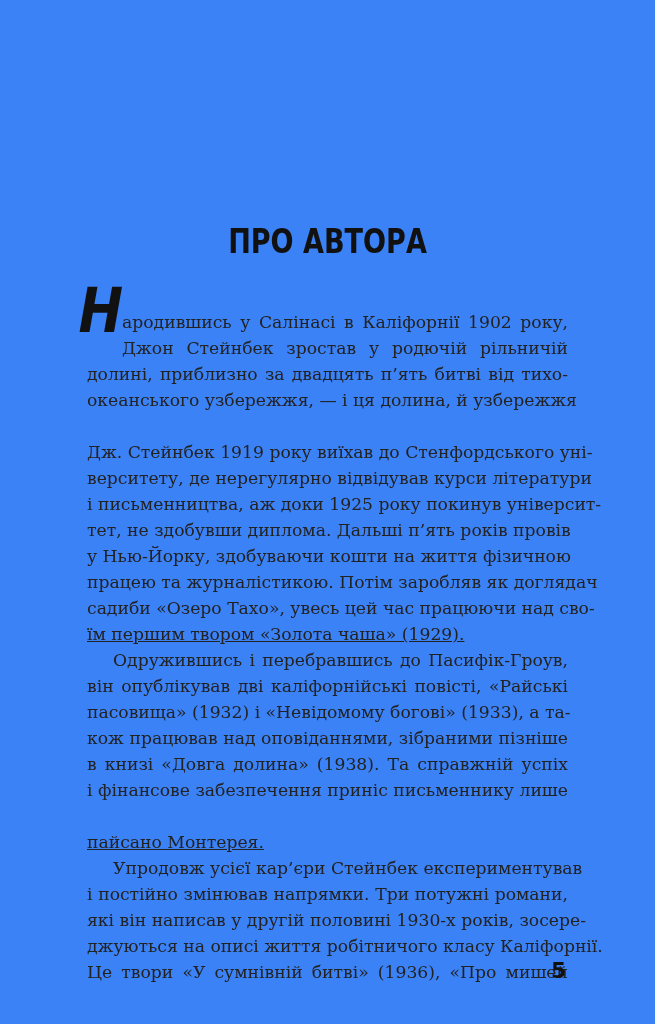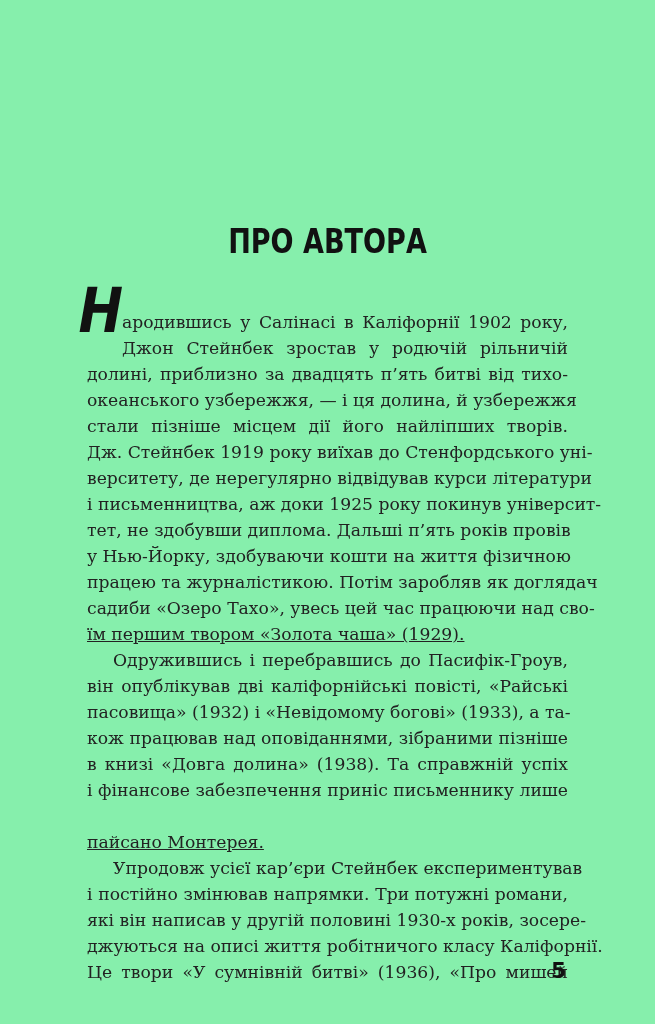--- a/index.html
+++ b/index.html
@@ -1,17 +1,17 @@
 <!DOCTYPE html>
 <html><head>
   <meta charset="utf-8">
   <style>
     html, body { margin: 0; padding: 0; background: #ffffff; }
     body { width: 655px; height: 1024px; position: relative; overflow: hidden; }
-    .page { position: absolute; left: 0; top: 0; width: 655px; height: 1024px; background: #86efac; }
+    .page { position: absolute; left: 0; top: 0; width: 655px; height: 1024px; background: #3b82f6; }
     .title {
       position: absolute; left: 0; width: 655px; top: 222px;
       text-align: center;
       font-family: "DejaVu Sans", sans-serif;
       font-weight: bold; font-size: 33px; letter-spacing: 0px;
       color: #111; transform: scaleX(0.82); transform-origin: center;
     }
     .line {
       position: absolute; left: 87px; width: 481px;
       font-family: "DejaVu Serif", serif;
@@ -40,21 +40,20 @@
 <body>
 
 <div class="page">
   <div class="title">ПРО АВТОРА</div>
   <div class="dropcap">Н</div>
 
   <div class="line dc" style="top:285px">ародившись у Салінасі в Каліфорнії 1902 року,</div>
   <div class="line dc" style="top:311px">Джон Стейнбек зростав у родючій рільничій</div>
   <div class="line" style="top:337px">долині, приблизно за двадцять п’ять битві від тихо-</div>
   <div class="line" style="top:363px">океанського узбережжя, — і ця долина, й узбережжя</div>
-  <div class="line" style="top:389px">стали пізніше місцем дії його найліпших творів.</div>
   <div class="line" style="top:415px">Дж. Стейнбек 1919 року виїхав до Стенфордського уні-</div>
   <div class="line" style="top:441px">верситету, де нерегулярно відвідував курси літератури</div>
   <div class="line" style="top:467px">і письменництва, аж доки 1925 року покинув університ-</div>
   <div class="line" style="top:493px">тет, не здобувши диплома. Дальші п’ять років провів</div>
   <div class="line" style="top:545px">працею та журналістикою. Потім заробляв як доглядач</div>
   <div class="line" style="top:519px">у Нью-Йорку, здобуваючи кошти на життя фізичною</div>
   <div class="line" style="top:571px">садиби «Озеро Тахо», увесь цей час працюючи над сво-</div>
   <div class="line last" style="top:597px">їм першим твором «Золота чаша» (1929).</div>
 
   <div class="line" style="top:649px">він опублікував дві каліфорнійські повісті, «Райські</div>

